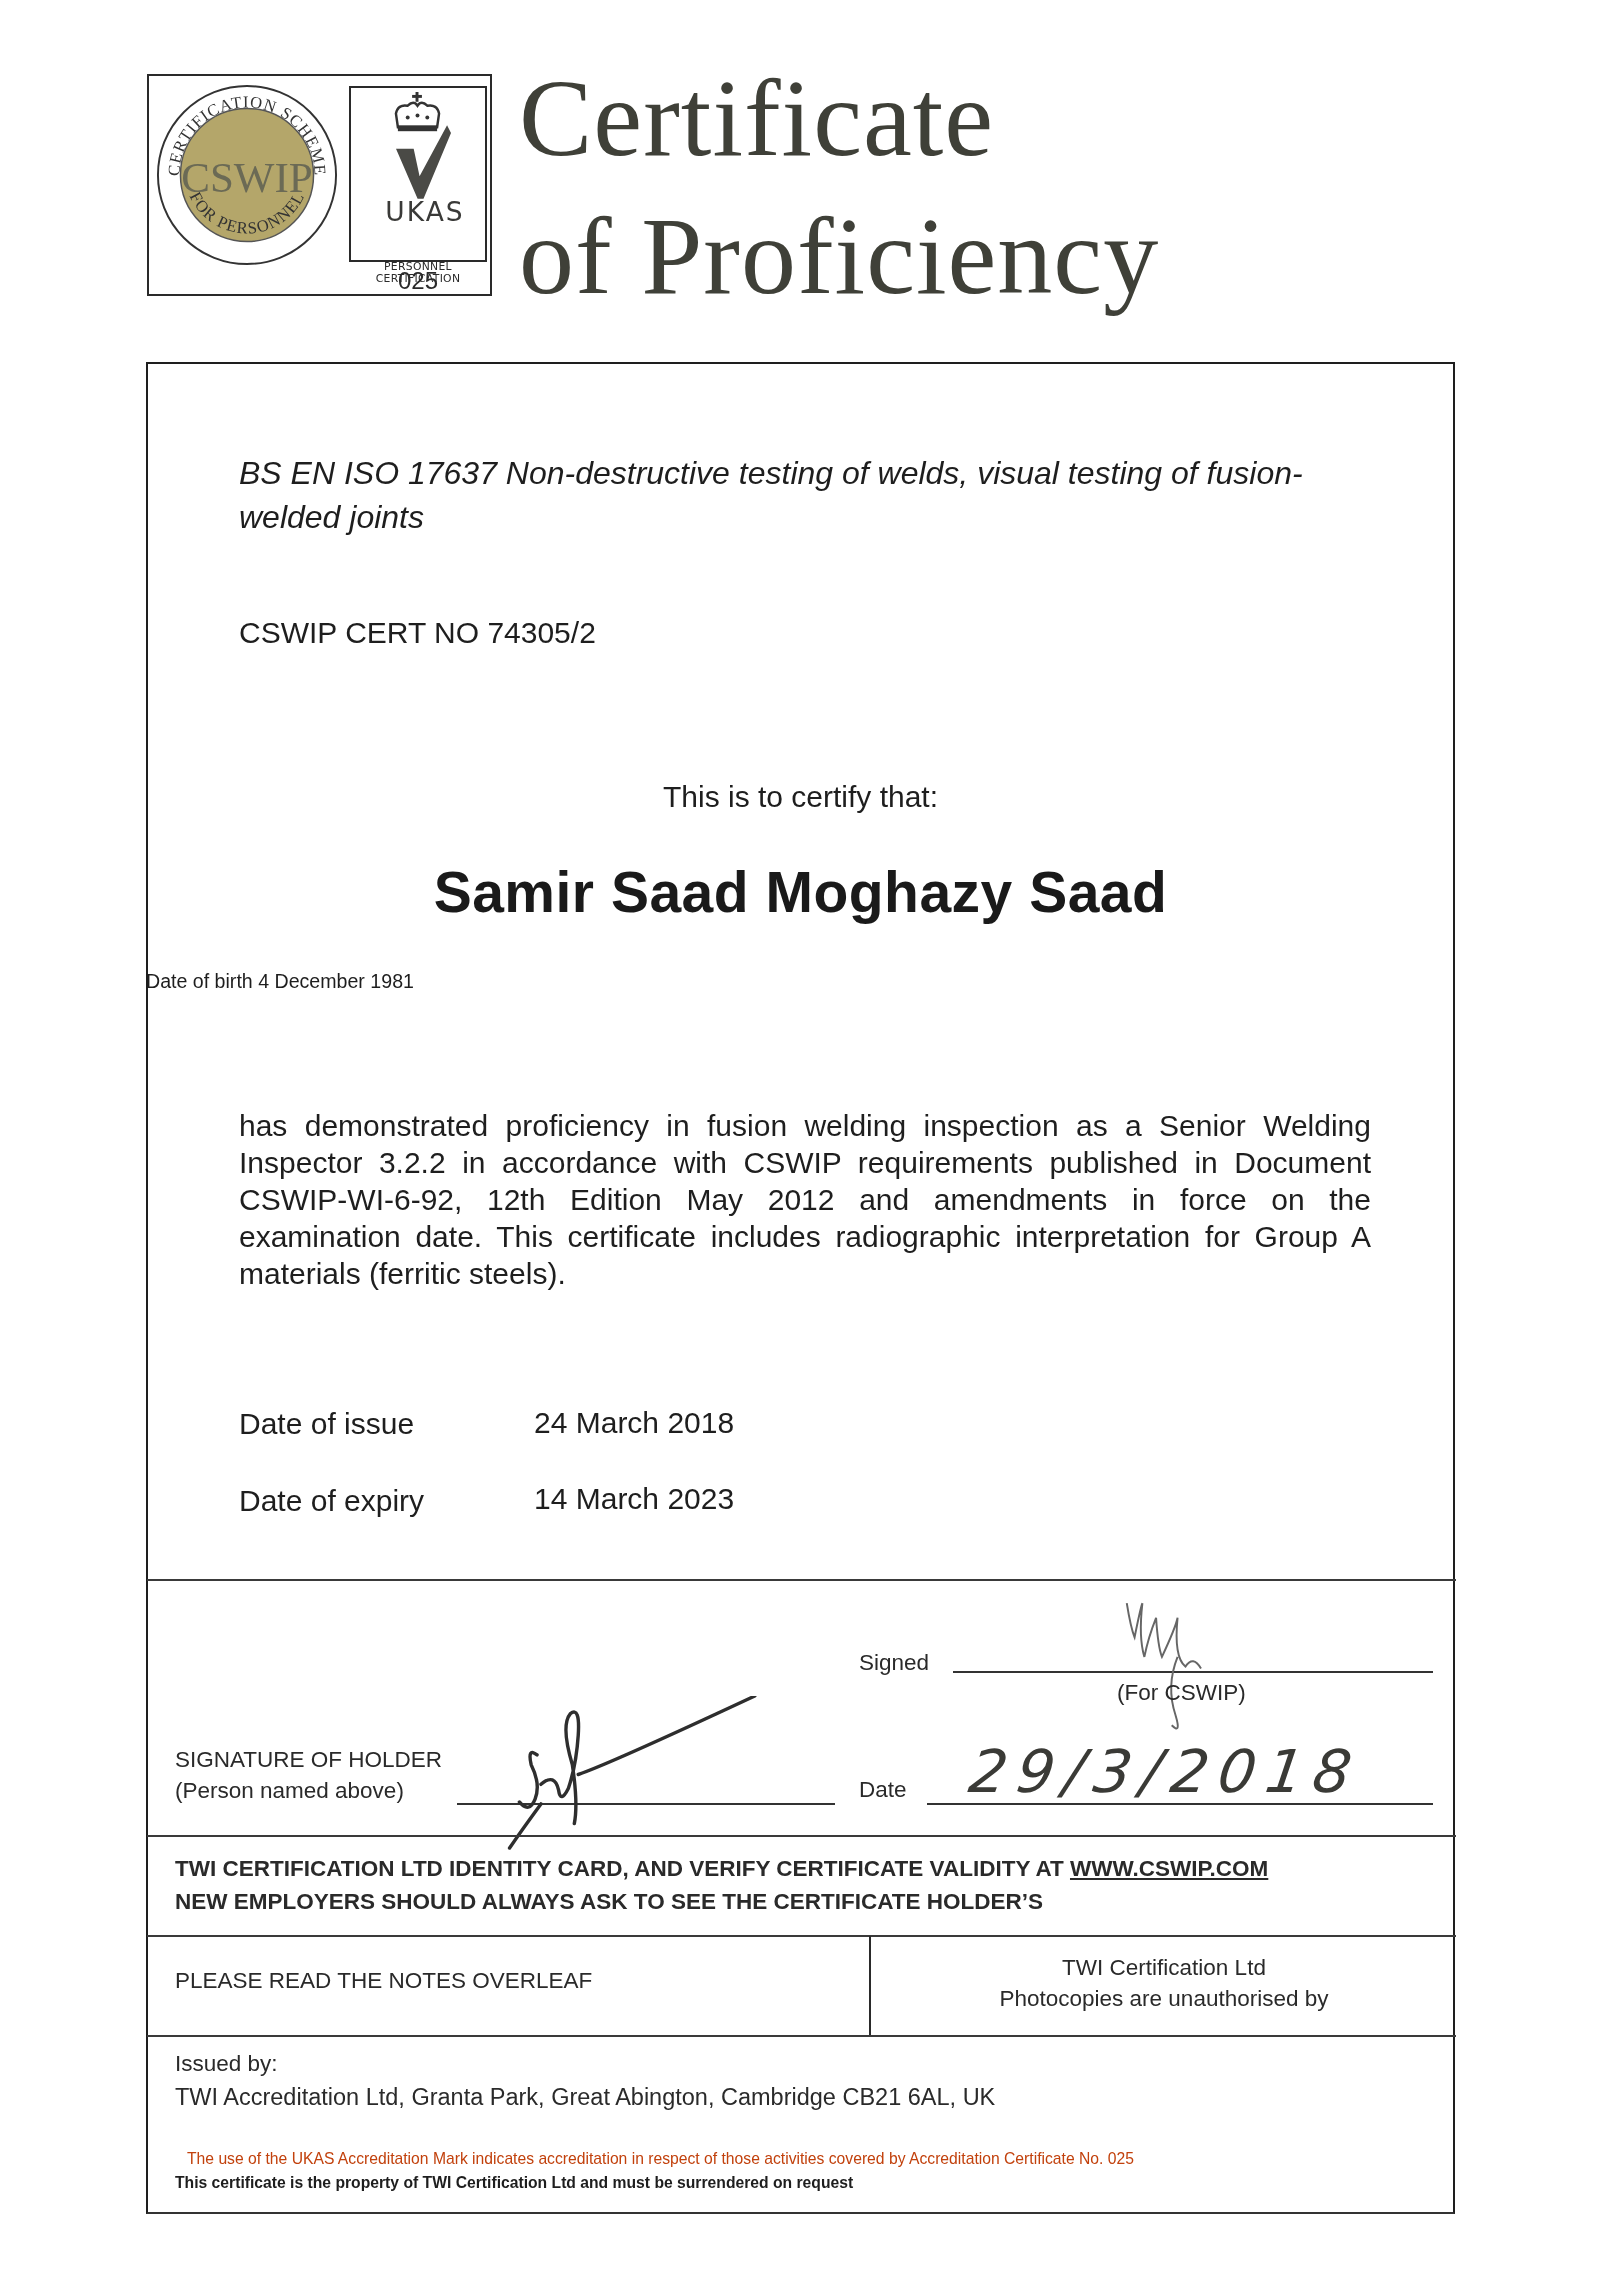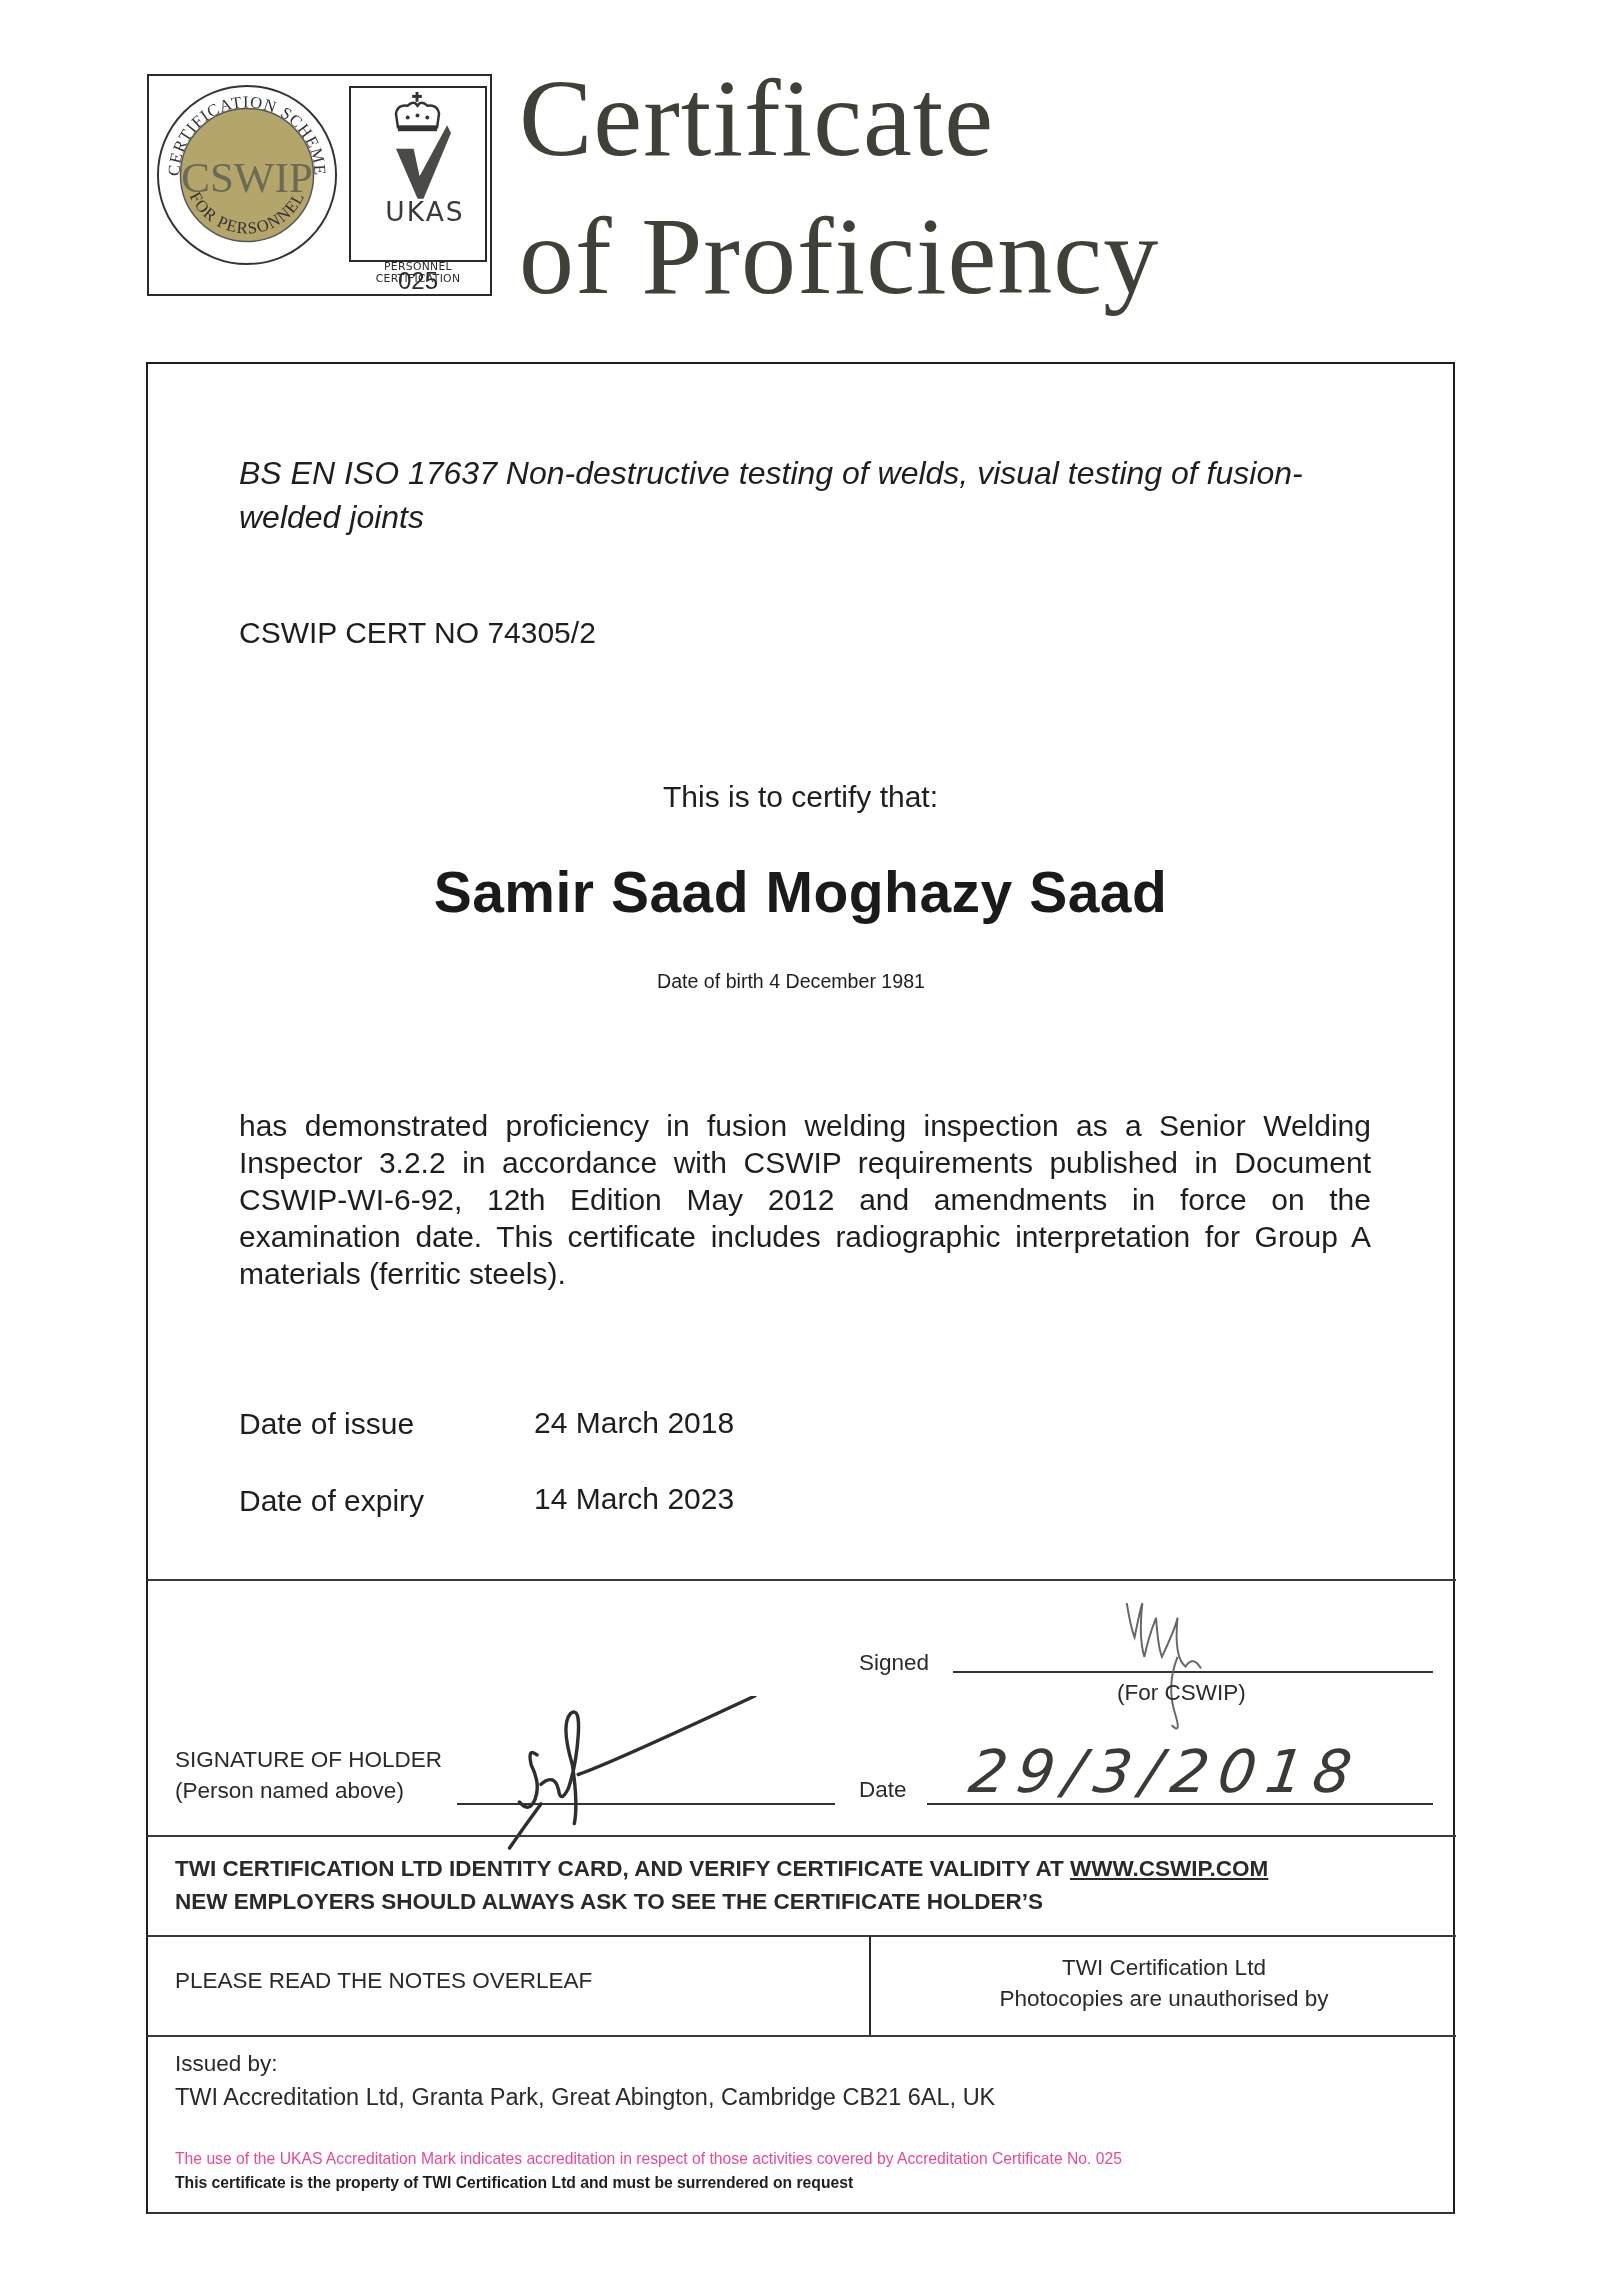--- a/index.html
+++ b/index.html
@@ -23,38 +23,38 @@
 
   
   .main-box { left: 146px; top: 362px; width: 1309px; height: 1852px; border-left: 2px solid #1e1e1e; border-right: 2px solid #1e1e1e; border-top: 2px solid #1e1e1e; border-bottom: 2px solid #333; box-sizing: border-box; }
   .hline { height: 0; border-top: 2px solid #3a3a3a; }
   .vline { width: 0; border-left: 2px solid #2a2a2a; }
 
   .std-title { left: 239px; top: 451px; width: 1078px; font-weight: normal; font-style: italic; font-size: 32px; line-height: 44px; color: #1e1e1e; }
   .cert-no { left: 239px; top: 616px; font-size: 30px; color: #1e1e1e; }
   .certify { left: 146px; top: 780px; width: 1309px; text-align: center; font-size: 30px; color: #1e1e1e; }
   .holder-name { left: 146px; top: 859px; width: 1309px; text-align: center; font-weight: bold; font-size: 57px; color: #1a1a1a; letter-spacing: 0.5px; }
-  .dob { left: 146px; top: 970px; width: 1290px; text-align: center; font-size: 19.6px; color: #1e1e1e; }
+  .dob { left: 146px; top: 970px; width: 1290px; text-align: left; font-size: 19.6px; color: #1e1e1e; }
   .body-text { left: 239px; top: 1107px; width: 1132px; font-size: 30px; line-height: 37px; text-align: justify; color: #1e1e1e; }
   .date-label { left: 239px; font-size: 30px; color: #1e1e1e; }
   .date-value { left: 534px; font-size: 30px; color: #1e1e1e; }
 
   
   .sig-label { font-size: 22.5px; color: #2a2a2a; line-height: 31px; }
   .sig-line { height: 0; border-top: 2px solid #333; }
   .for-cswip { font-size: 22.5px; color: #2a2a2a; }
   .handwriting { font-family: "DejaVu Sans", sans-serif; }
 
   .warning { left: 175px; top: 1852px; font-weight: bold; font-size: 22.5px; line-height: 33px; color: #2a2a2a; }
   .warning a { color: #2a2a2a; text-decoration: underline; }
   .notes { left: 175px; top: 1968px; font-size: 22.5px; color: #2a2a2a; }
   .photocopy { left: 872px; top: 1952px; width: 584px; text-align: center; font-size: 22.5px; line-height: 31px; color: #2a2a2a; }
   .issued-label { left: 175px; top: 2051px; font-size: 22.5px; color: #2a2a2a; }
   .issued-addr { left: 175px; top: 2084px; font-size: 23.5px; color: #2a2a2a; }
-  .ukas-note { left: 175px; top: 2150px; font-size: 15.7px; color: #ec4899; }
+  .ukas-note { left: 187px; top: 2150px; font-size: 15.7px; color: #c2410c; }
   .property-note { left: 175px; top: 2174px; font-size: 15.7px; font-weight: bold; color: #1e1e1e; }
 </style>
 </head>
 <body>
 
 <div class="abs logo-box"></div>
 
 <svg class="abs cswip-seal" viewBox="0 0 186 186">
   <defs>
     <path id="ringTop" d="M 24 93 A 69 69 0 0 1 162 93"></path>

